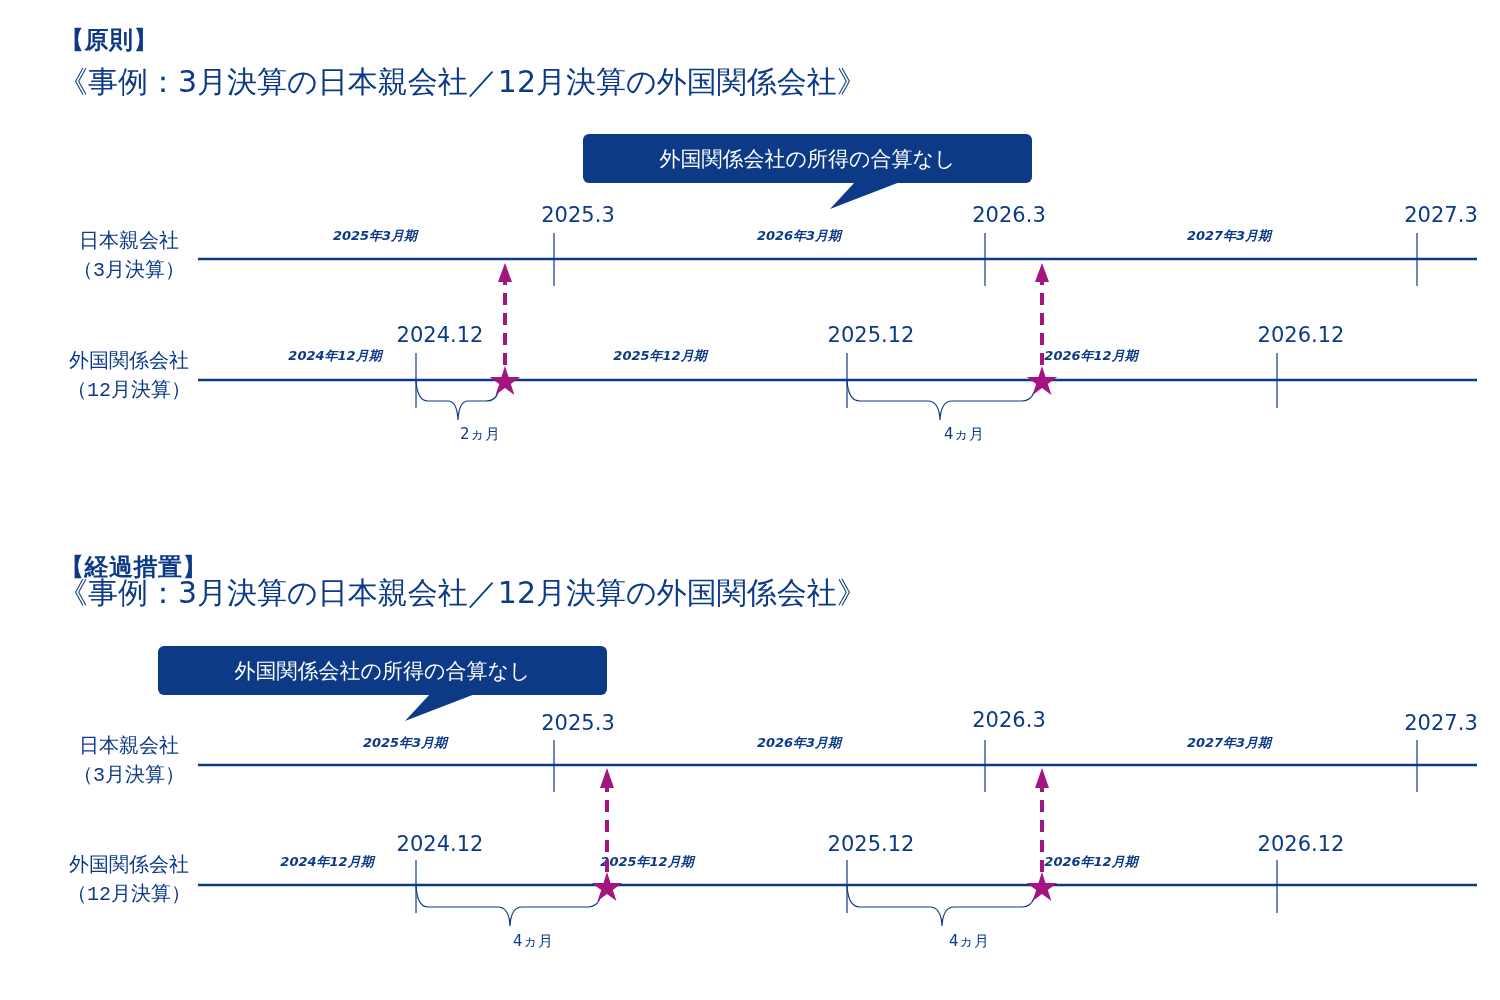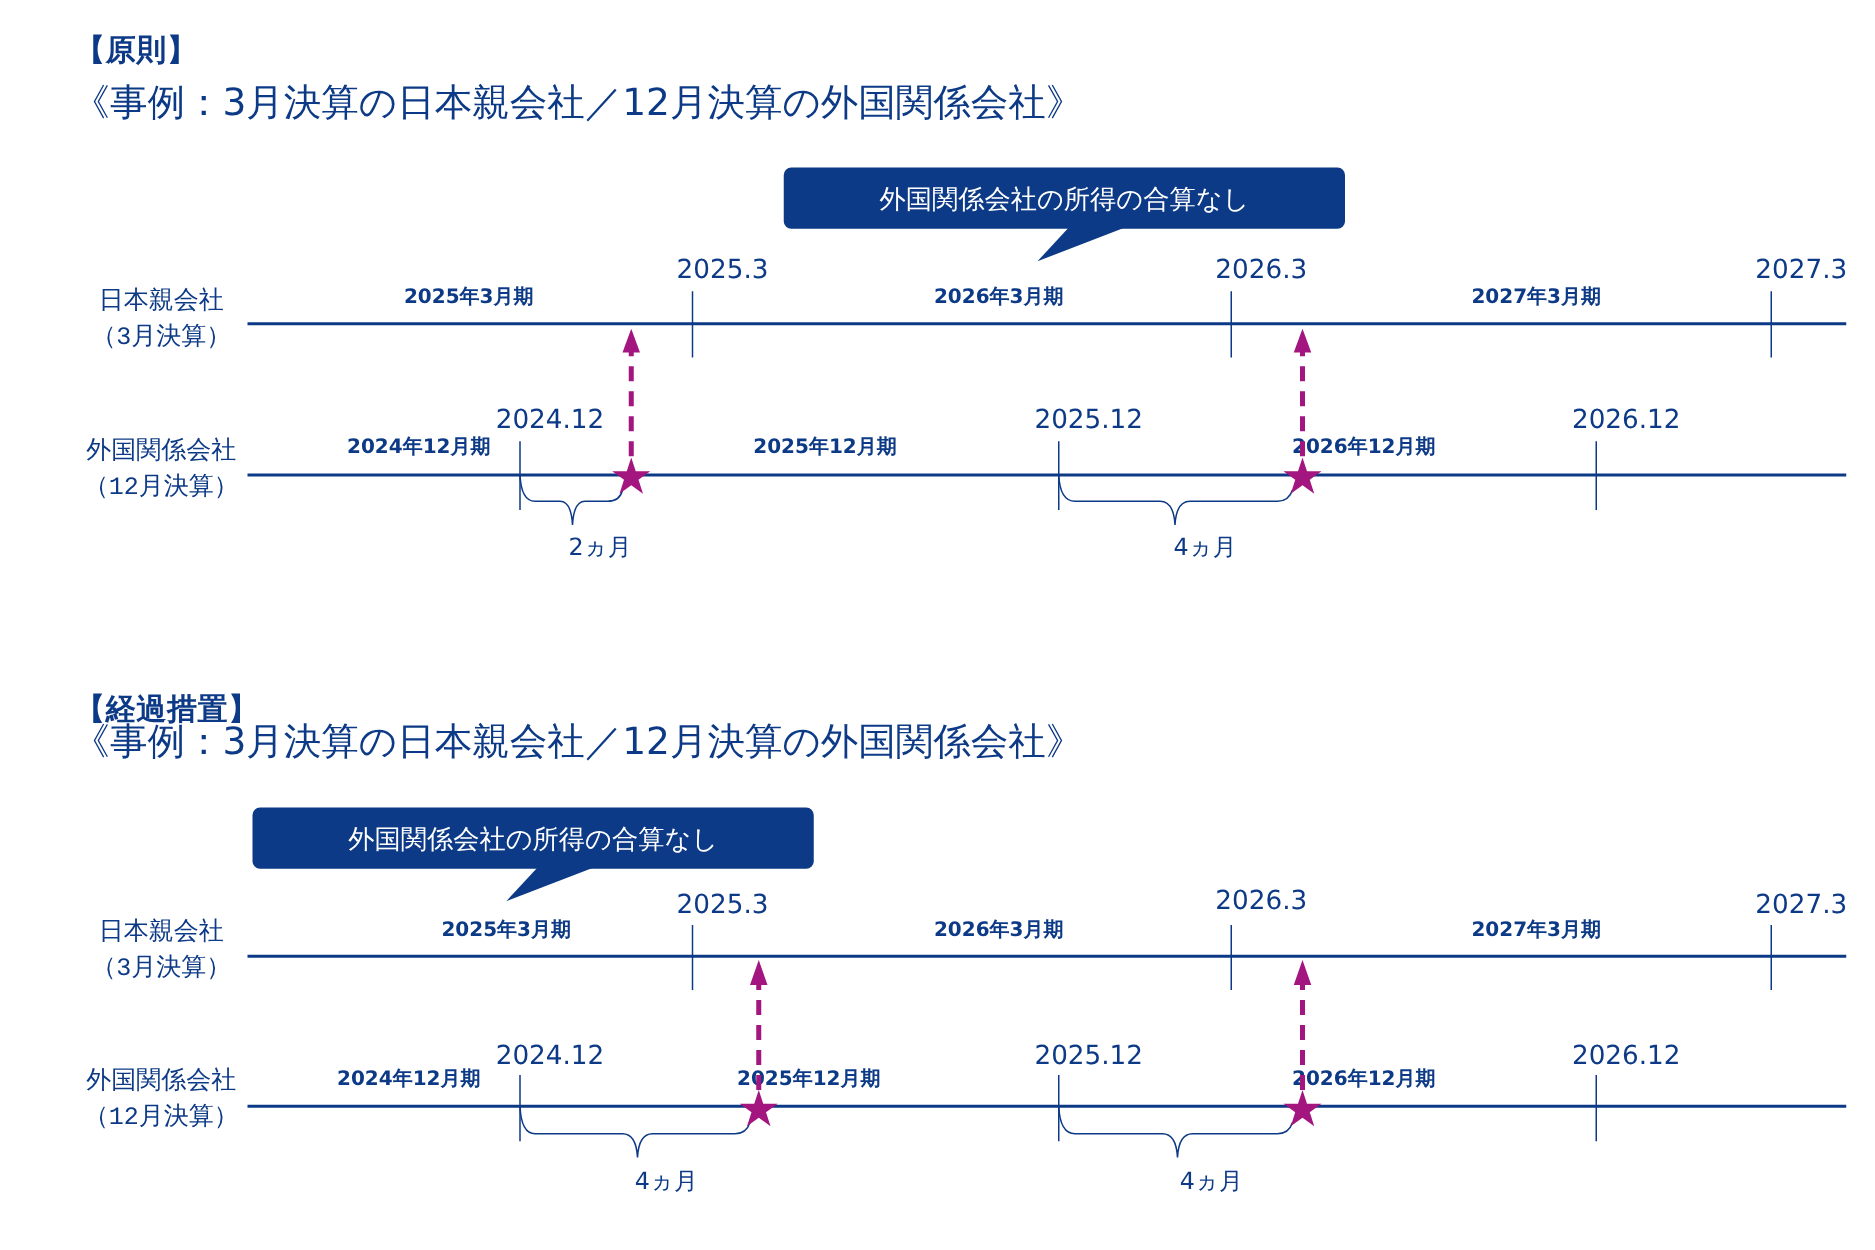--- a/index.html
+++ b/index.html
@@ -2,25 +2,25 @@
 <html><head>
 <meta charset="utf-8">
 <style>
   html, body { margin: 0; padding: 0; background: #ffffff; }
   body { width: 1500px; height: 1000px; position: relative; overflow: hidden;
          font-family: "DejaVu Sans", "Liberation Sans", sans-serif; color: #0d3a86; }
   .abs { position: absolute; white-space: nowrap; margin-left: 24px; }
   .sec-title { font-size: 24px; font-weight: bold; color: #0d3a86; letter-spacing: 0.5px; }
   .sec-sub { font-size: 30px; color: #0d3a86; }
   .callout { position: absolute; background: #0d3a86; border-radius: 6px; color: #fff;
-             font-size: 21px; display: flex; align-items: center; justify-content: center; margin-left: 44px; }
+             font-size: 21px; display: flex; align-items: center; justify-content: center; }
   .row-label { font-size: 20px; color: #0d3a86; text-align: center; line-height: 29px; font-family: Liberation Mono, monospace; }
   .date { font-size: 21px; color: #0d3a86; transform: translateX(-50%); }
-  .period { font-size: 16px; font-weight: bold; color: #0d3a86; transform: translateX(-50%); }
-  .months { font-size: 19px; color: #0d3a86; transform: translateX(-50%); }
+  .period { font-size: 13px; font-weight: bold; color: #0d3a86; transform: translateX(-50%); font-style: italic; }
+  .months { font-size: 15px; color: #0d3a86; transform: translateX(-50%); }
   svg.overlay { position: absolute; left: 0; top: 0; }
 </style>
 </head>
 <body>
 
 <div>
   <div class="abs sec-title" style="left:36px; top:24px;">【原則】</div>
   <div class="abs sec-sub" style="left:34px; top:62px;">《事例：3月決算の日本親会社／12月決算の外国関係会社》</div>
 
   <div class="callout" style="left:583px; top:134px; width:449px; height:49px;">

